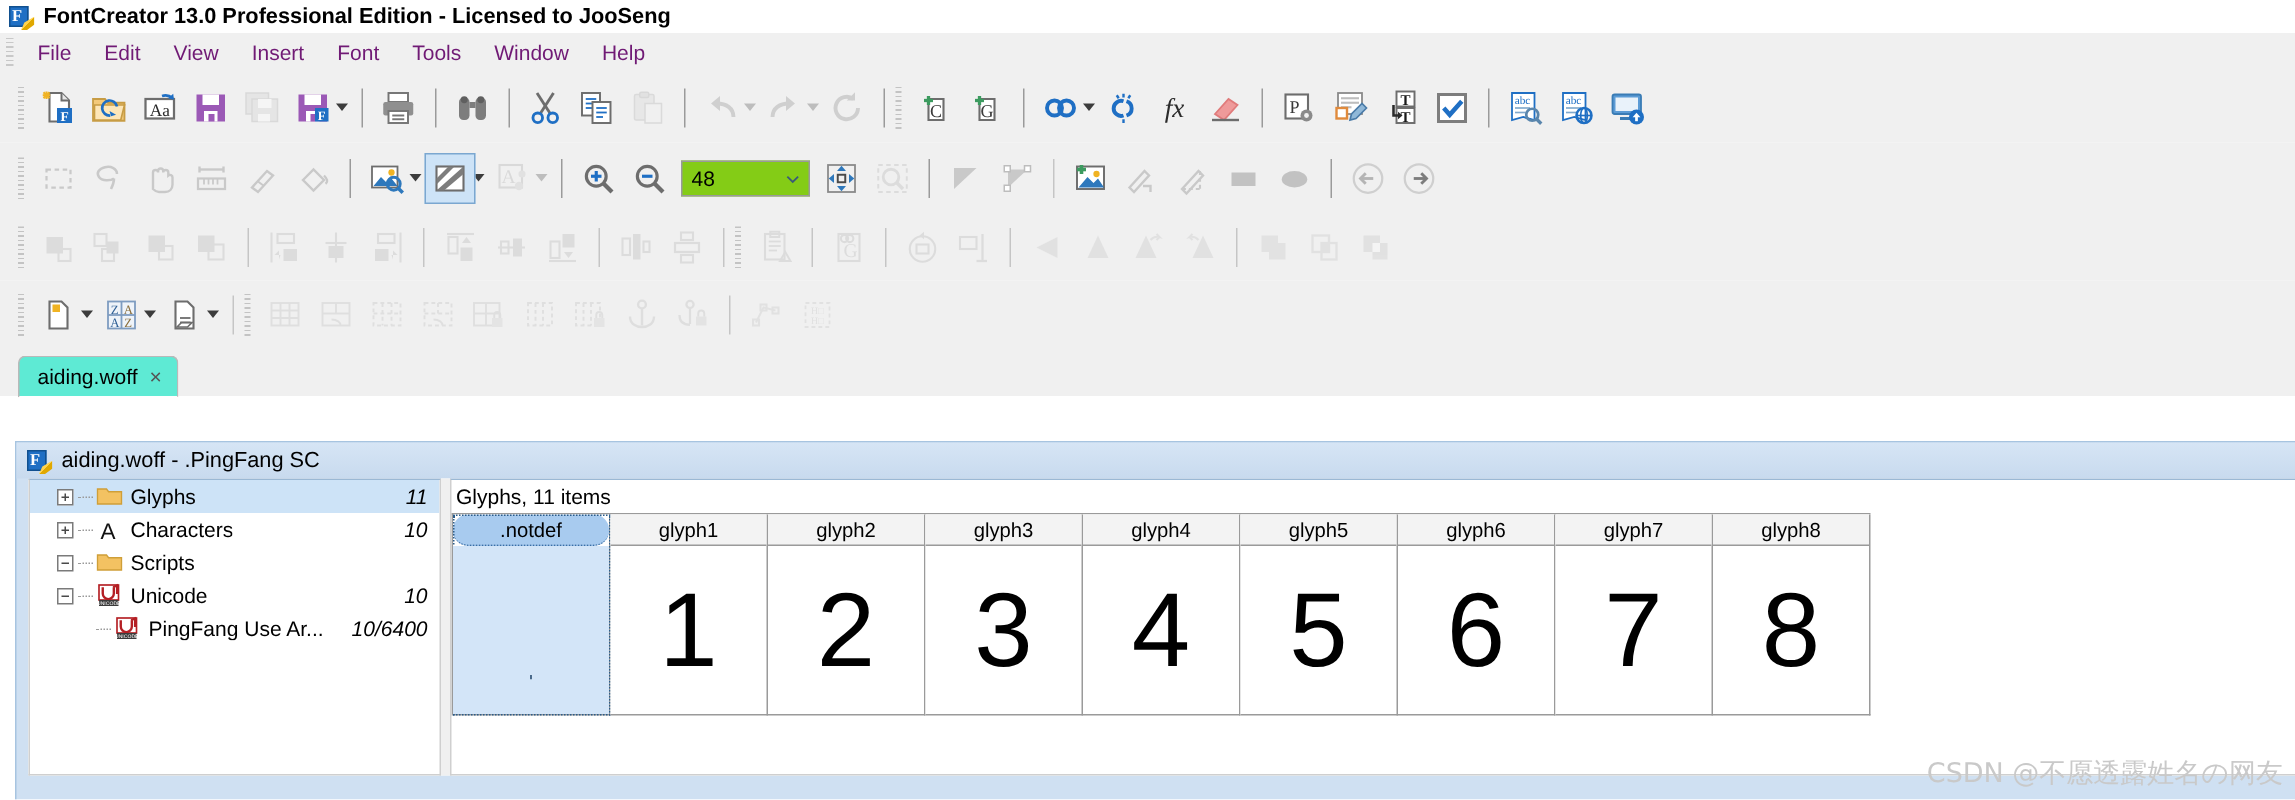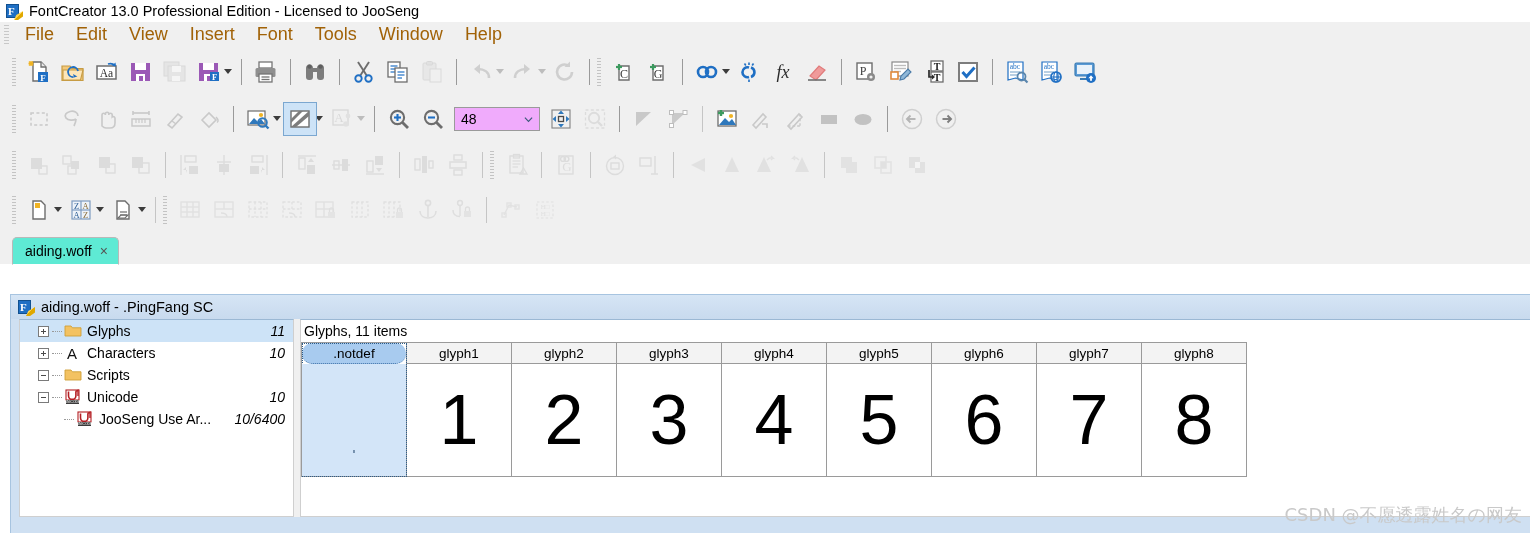--- a/index.html
+++ b/index.html
@@ -19,20 +19,21 @@
     height: 22px;
     background: #ffffff;
     display: flex; align-items: center;
     padding-left: 6px;
     gap: 7px;
   }
   #titlebar .title-text {
     font-size: 14.5px;
     color: #000;
     white-space: nowrap;
+    font-weight: bold;
   }
   .appicon {
     width: 16px; height: 16px;
     position: relative; flex: 0 0 auto;
   }
   .appicon .sq {
     position: absolute; left: 0; top: 1px;
     width: 13px; height: 14px;
     background: #1f6fc4;
     border: 1px solid #11508f;
@@ -59,22 +60,22 @@
     border-bottom: 1px solid #f0f0f0;
     padding-left: 14px;
   }
   #menubar .grip {
     width: 5px; height: 20px; margin-right: 5px;
     background-image: repeating-linear-gradient(to bottom,#c8c8c8 0 1px,transparent 1px 3px);
     position: absolute; left: 4px;
   }
   .menu-item {
     padding: 4px 11px;
-    font-size: 18px;
-    color: #a16207;
+    font-size: 14px;
+    color: #701a75;
     cursor: default;
     white-space: nowrap;
   }
 
   
   .toolbar {
     background: #f0f0f0;
     display: flex; align-items: center;
     position: relative;
     padding-left: 12px;
@@ -111,21 +112,21 @@
     border-top: 5px solid #3c3c3c;
     margin-left: -2px; margin-right: 2px;
     flex: 0 0 auto; align-self: center;
   }
   .caret.dim { border-top-color: #bdbdbd; }
   svg { display: block; overflow: visible; }
 
   
   .zoomcombo {
     width: 86px; height: 24px;
-    background: #f0abfc; border: 1px solid #9a9a9a;
+    background: #84cc16; border: 1px solid #9a9a9a;
     display: flex; 
     margin: 0 4px; flex: 0 0 auto;
     position: relative;
   }
   .zoomcombo input {
     border: 0; outline: 0; width: 58px;
     font-family: "Liberation Sans", sans-serif;
     font-size: 14px; padding-left: 6px; color: #000;
     background: transparent;
   }
@@ -1219,21 +1220,21 @@
         <span class="dots"></span>
         <span class="ticon">
           <svg width="18" height="16" viewBox="0 0 18 16">
               <rect x="2" y="1" width="13" height="10" fill="#ffffff" stroke="#b41f24" stroke-width="1.1"></rect>
               <path d="M4.5 2.5v4.2a3.7 3.7 0 0 0 7.4 0V2.5" fill="none" stroke="#b41f24" stroke-width="1.6"></path>
               <path d="M11.4 2.5l2.6-1.2V7" fill="none" stroke="#b41f24" stroke-width="1.4"></path>
               <rect x="2" y="11" width="13" height="4" fill="#3a3a3a"></rect>
               <text x="8.5" y="14.3" font-size="3.4" text-anchor="middle" fill="#fff" font-family="Liberation Sans, sans-serif">UNICODE</text>
             </svg>
         </span>
-        <span class="tlabel">JooSeng Use Ar...</span>
+        <span class="tlabel">PingFang Use Ar...</span>
         <span class="tcount">10/6400</span>
       </div>
 
     </div>
 
     <div id="splitter"></div>
 
     <div id="glyphpanel">
       <div id="glyphcount">Glyphs, 11 items</div>
 

